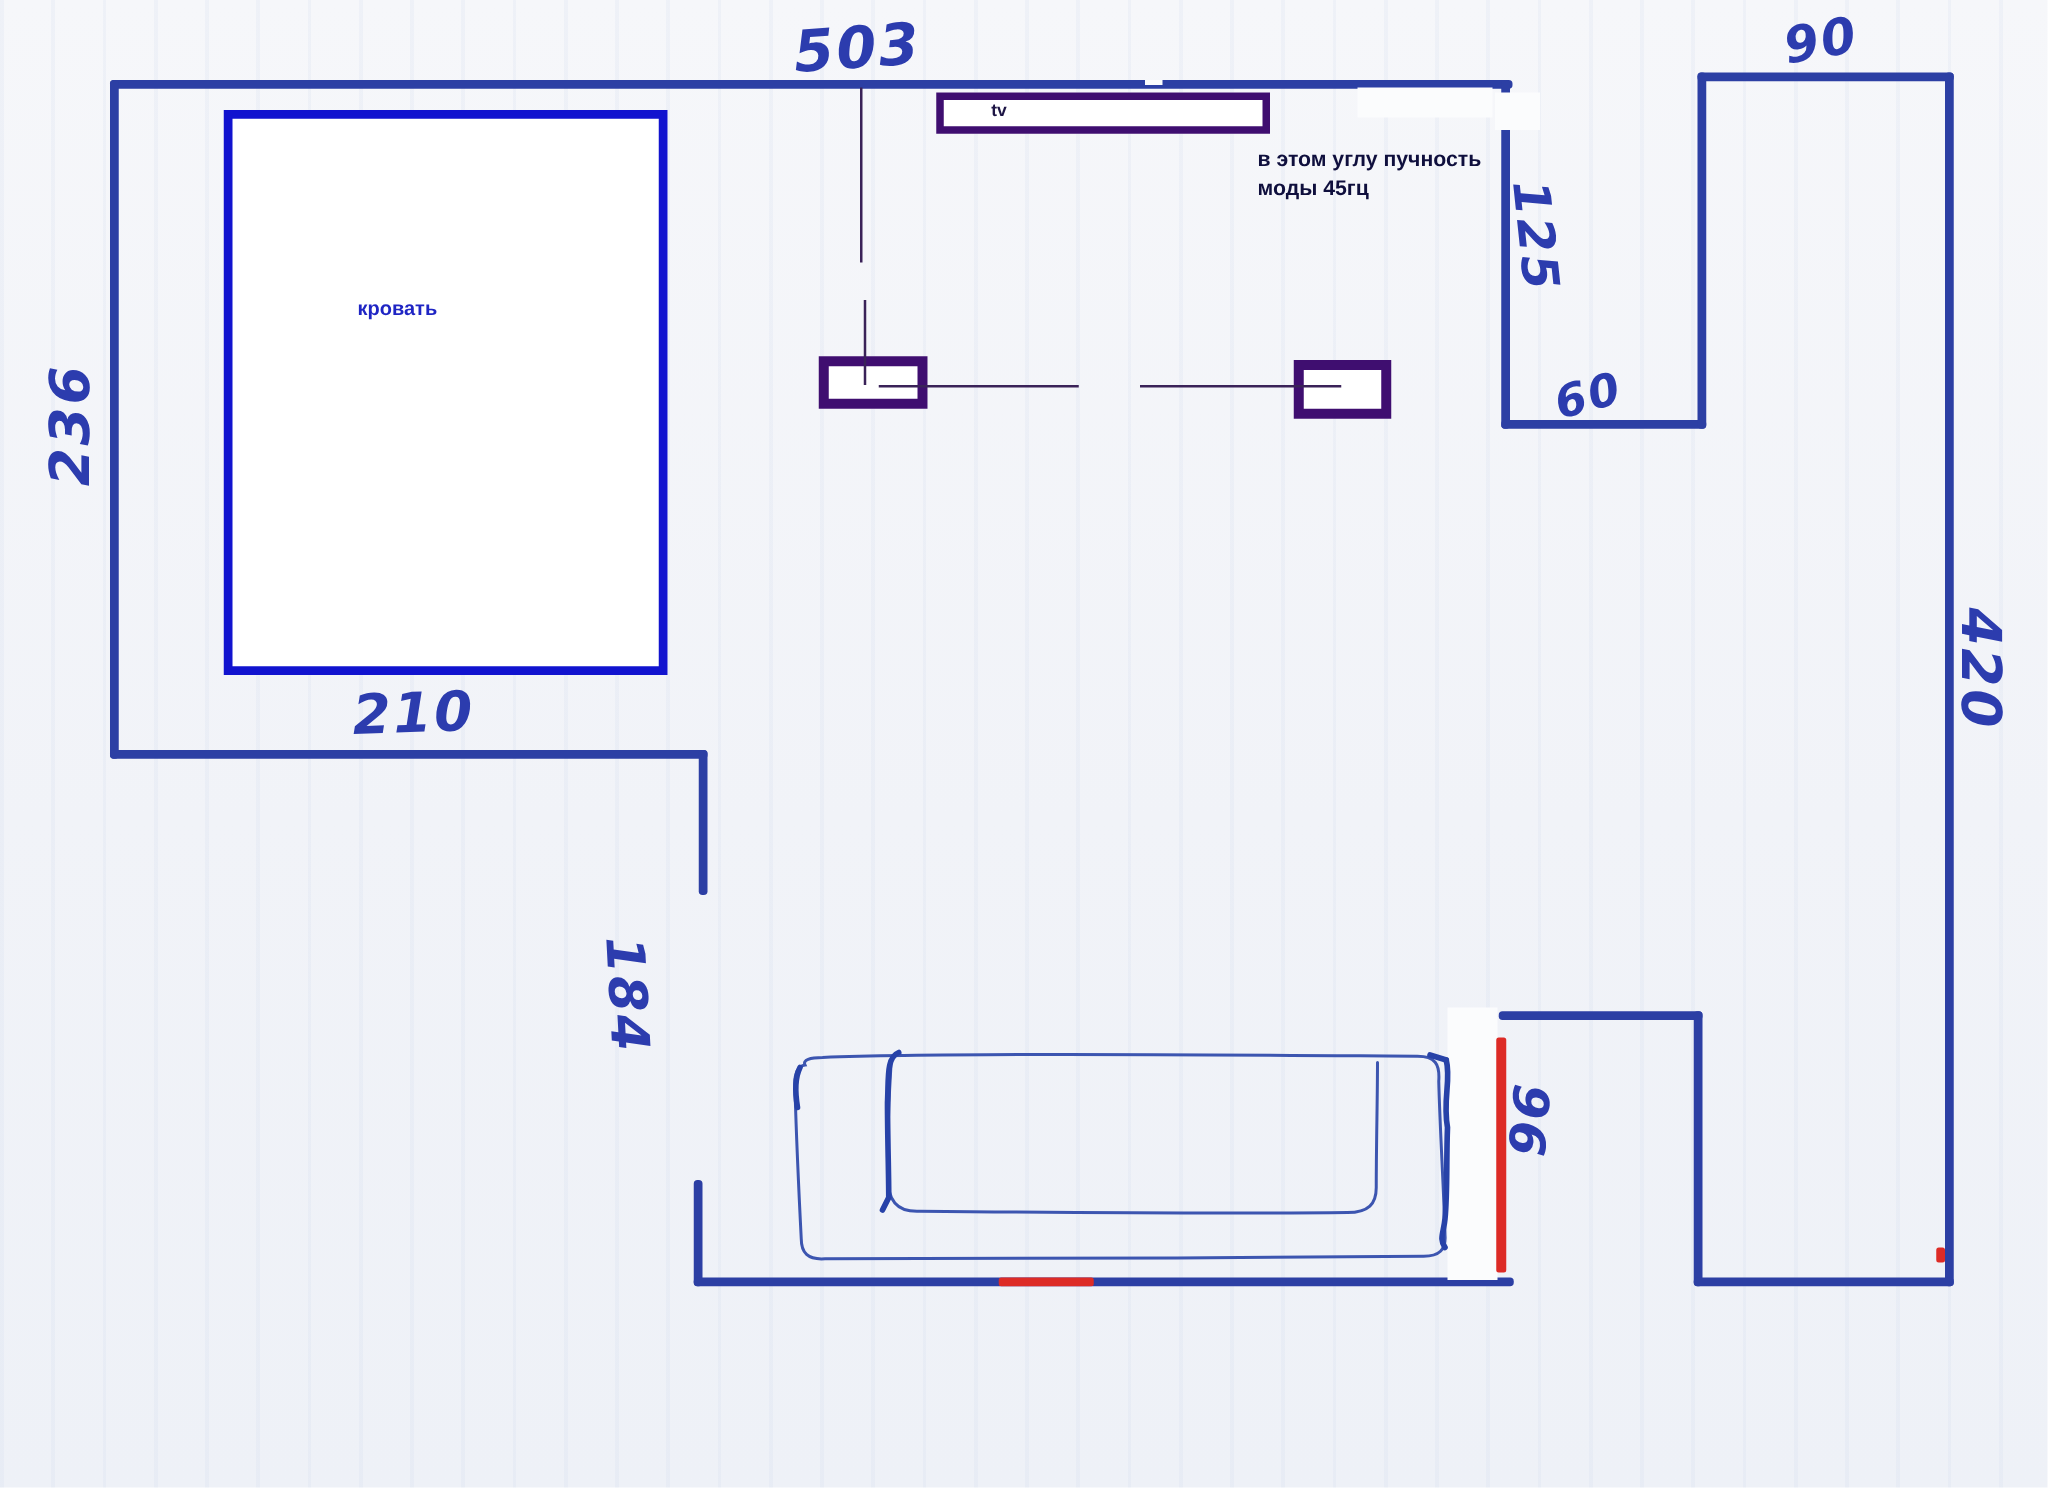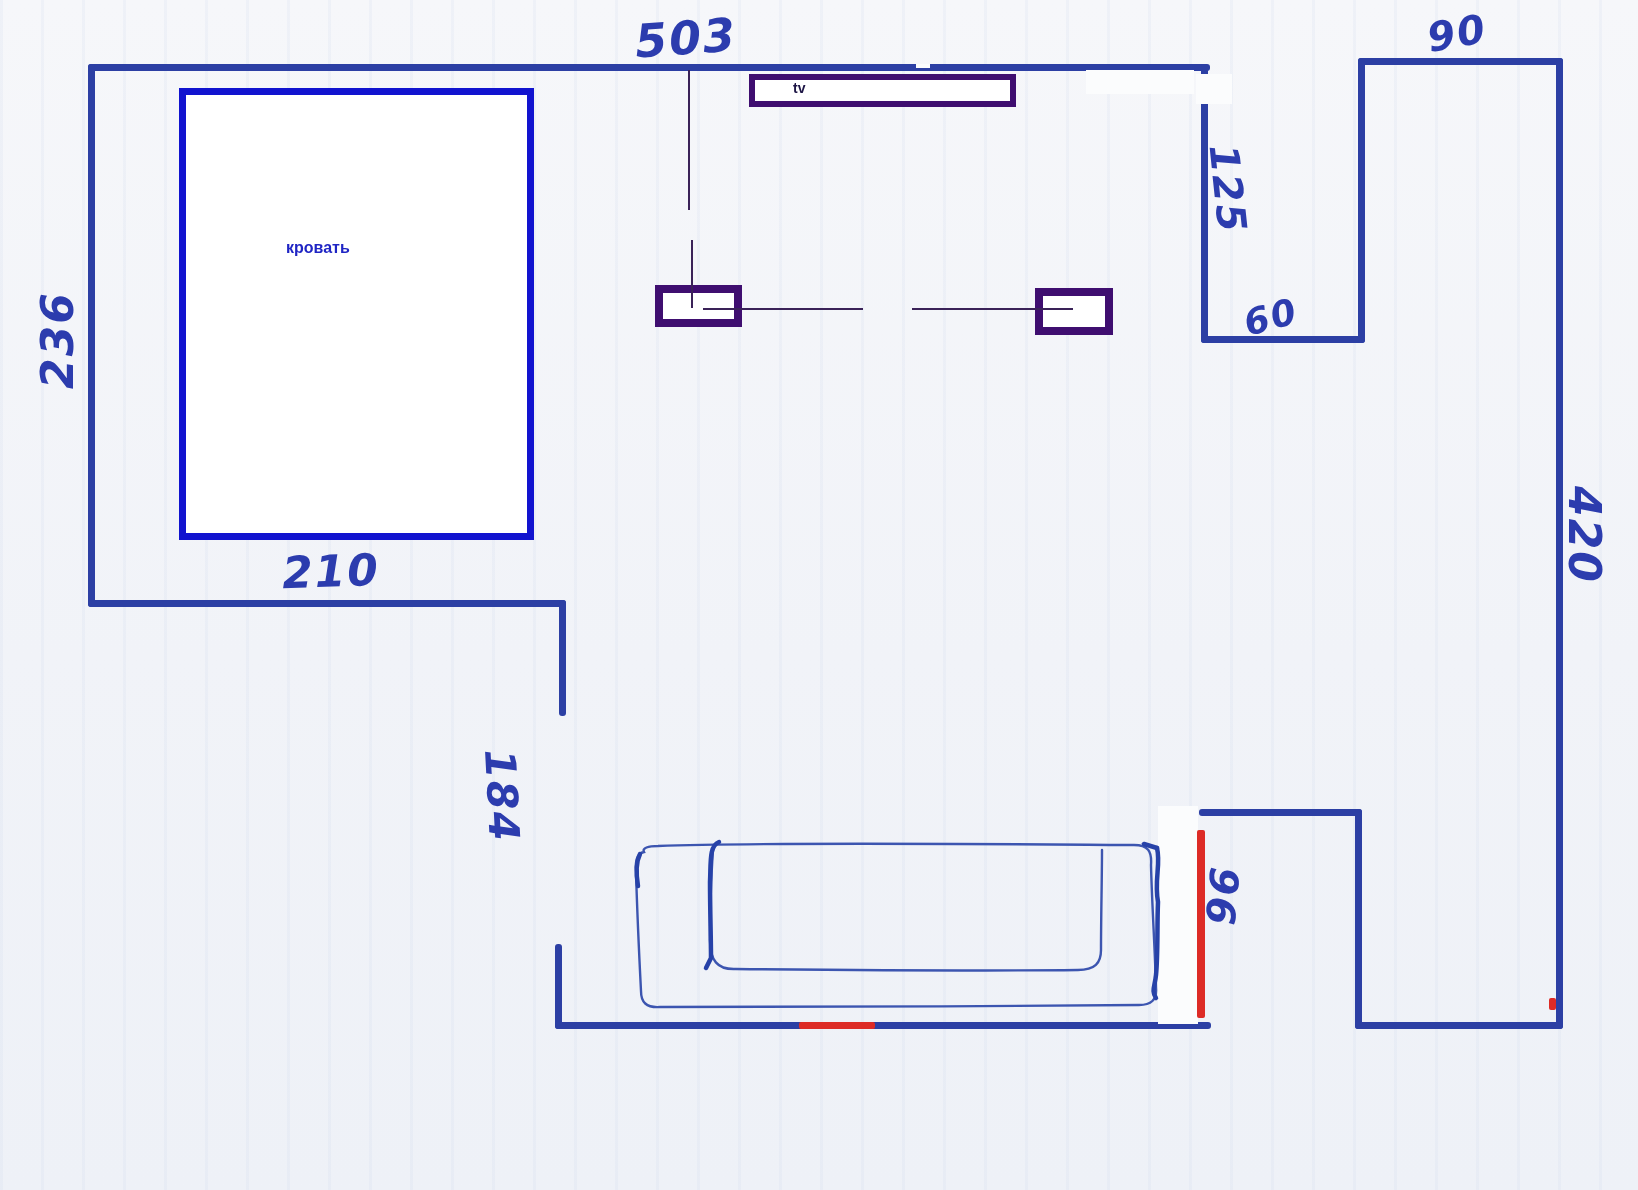--- a/index.html
+++ b/index.html
@@ -88,14 +88,18 @@
   <div class="dim" style="left:686px;top:38px;font-size:46px;transform:translate(-50%,-50%) rotate(-4deg);">503</div>
   <div class="dim" style="left:1457px;top:33px;font-size:40px;transform:translate(-50%,-50%) rotate(-10deg);">90</div>
   <div class="dim" style="left:57px;top:340px;font-size:44px;transform:translate(-50%,-50%) rotate(-90deg);">236</div>
   <div class="dim" style="left:1228px;top:189px;font-size:40px;transform:translate(-50%,-50%) rotate(84deg);">125</div>
   <div class="dim" style="left:1271px;top:317px;font-size:36px;transform:translate(-50%,-50%) rotate(-15deg);">60</div>
   <div class="dim" style="left:1584px;top:535px;font-size:44px;transform:translate(-50%,-50%) rotate(90deg);">420</div>
   <div class="dim" style="left:331px;top:571px;font-size:44px;transform:translate(-50%,-50%) rotate(-2deg);">210</div>
   <div class="dim" style="left:502px;top:796px;font-size:42px;transform:translate(-50%,-50%) rotate(87deg);">184</div>
   <div class="dim" style="left:1222px;top:897px;font-size:40px;transform:translate(-50%,-50%) rotate(95deg);">96</div>
 
+  <div class="typed note" style="left:1006px;top:116px;">
+    <div>в этом углу пучность</div>
+    <div>моды 45гц</div>
+  </div>
 
 </div>
 
 </body></html>

